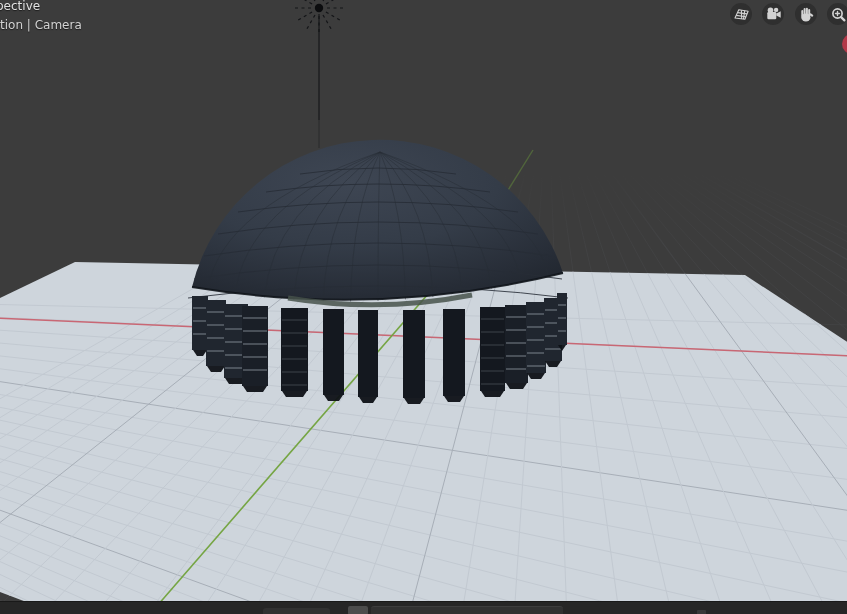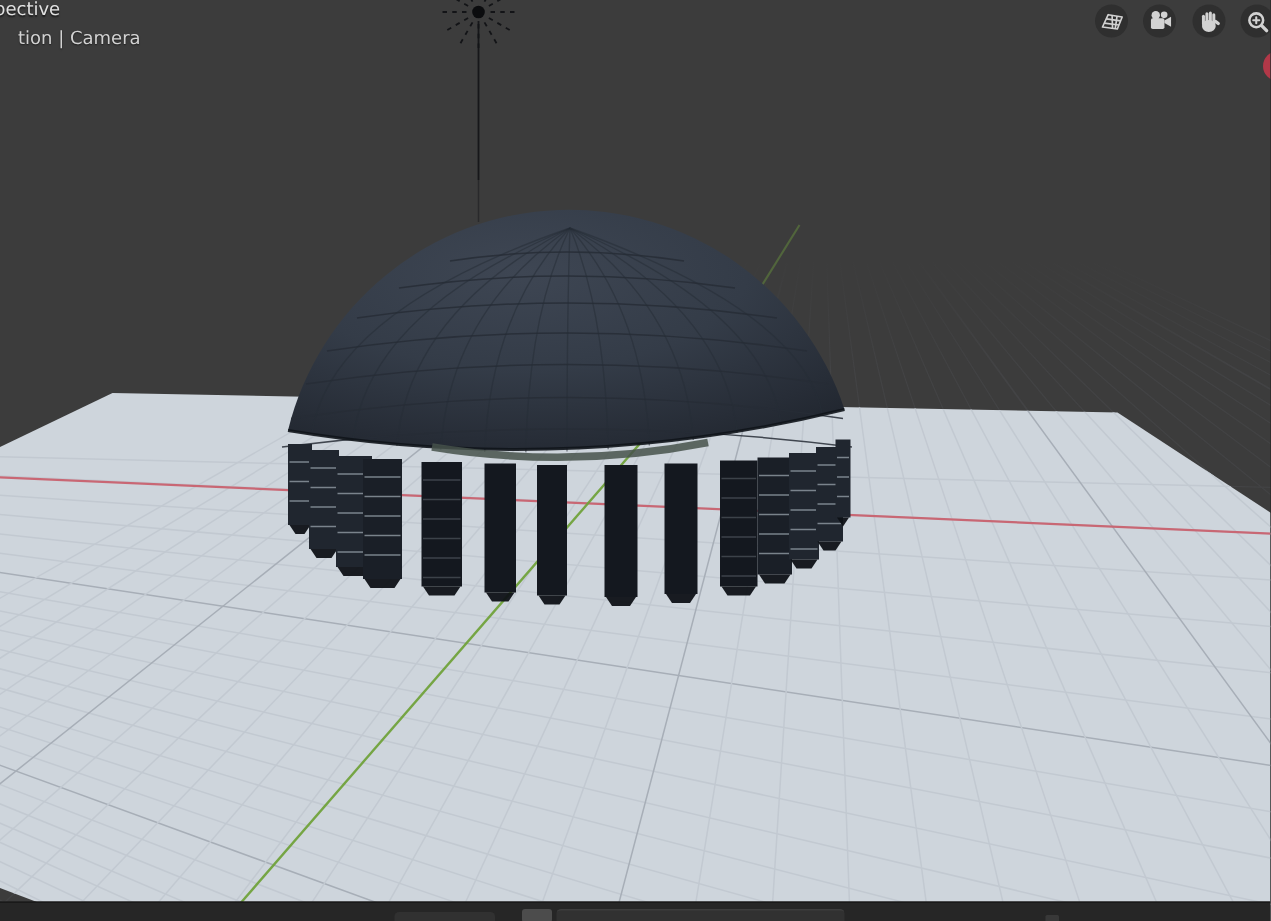--- a/index.html
+++ b/index.html
@@ -5,21 +5,21 @@
   html,body{margin:0;padding:0;background:#222;}
   .viewport{
     position:relative;width:847px;height:614px;overflow:hidden;
     background:var(--bg,#3c3c3c);
     font-family:"DejaVu Sans","Liberation Sans",sans-serif;
   }
   svg.scene{position:absolute;left:0;top:0;}
   .hud-text{position:absolute;color:#dcdcdc;font-size:12px;line-height:12px;
     text-shadow:0 1px 1px rgba(0,0,0,.55);white-space:nowrap;}
   #vp-label{left:-4px;top:0px;color:#e2e2e2;}
-  #coll-label{left:12px;top:19px;color:#d2d2d2;}
+  #coll-label{left:0px;top:19px;color:#d2d2d2;}
   .nav-btn{position:absolute;top:3px;width:22px;height:22px;border-radius:50%;
     background:var(--btn,#2f2f2f);display:flex;align-items:center;justify-content:center;}
   .nav-btn svg{display:block;}
   .axis-ball{position:absolute;width:20px;height:20px;border-radius:50%;
     background:var(--ball,#b23848);left:842px;top:34px;}
   .bottom-bar{position:absolute;left:0;top:601px;width:847px;height:13px;
     background:#262626;border-top:1px solid #191919;box-sizing:border-box;}
   .tl-pop{position:absolute;background:#313131;border-radius:3px 3px 0 0;}
   .tl-pop.a{left:263px;top:6px;width:67px;height:7px;}
   .tl-pop.b{left:348px;top:4px;width:20px;height:9px;background:#4c4c4c;border-radius:2px;}

